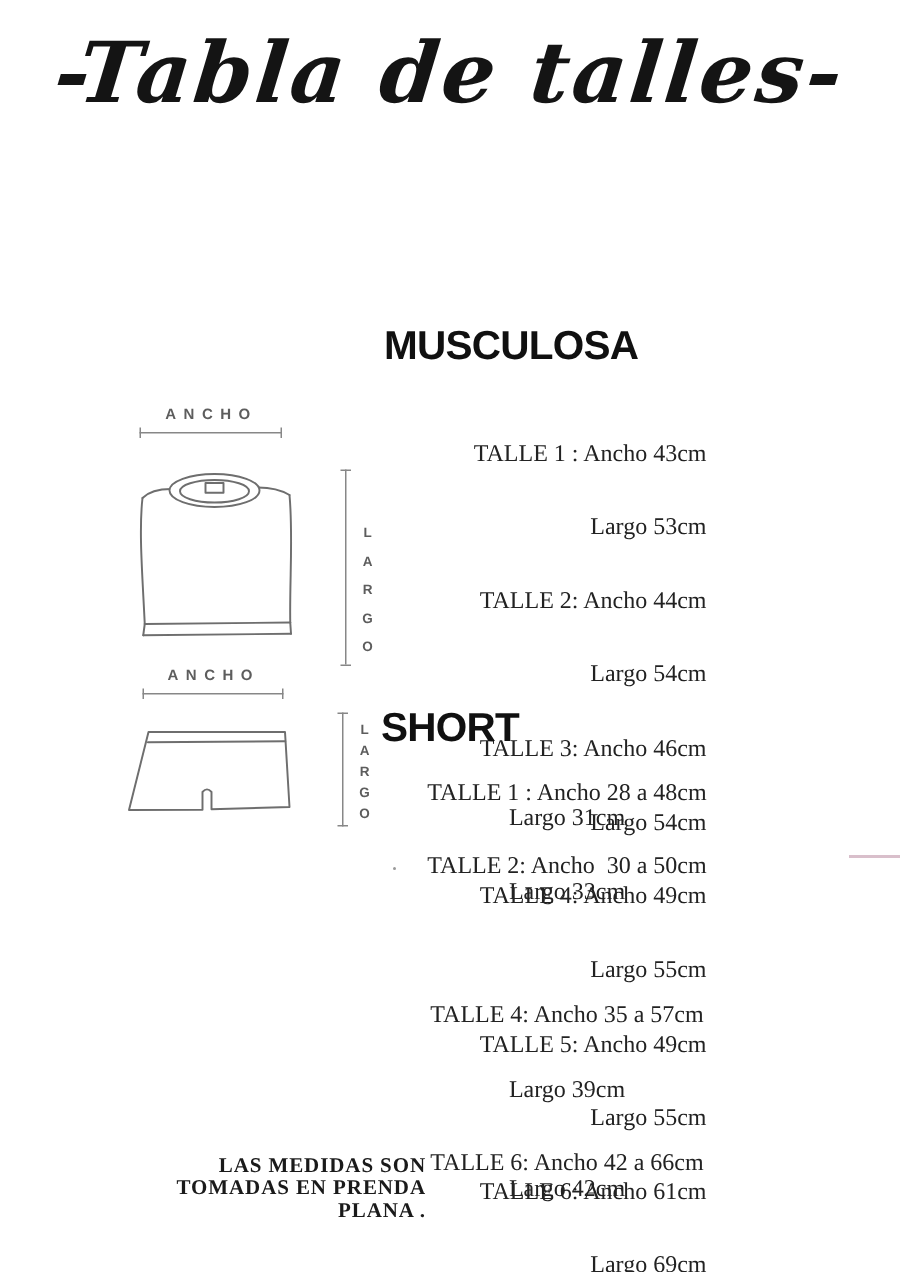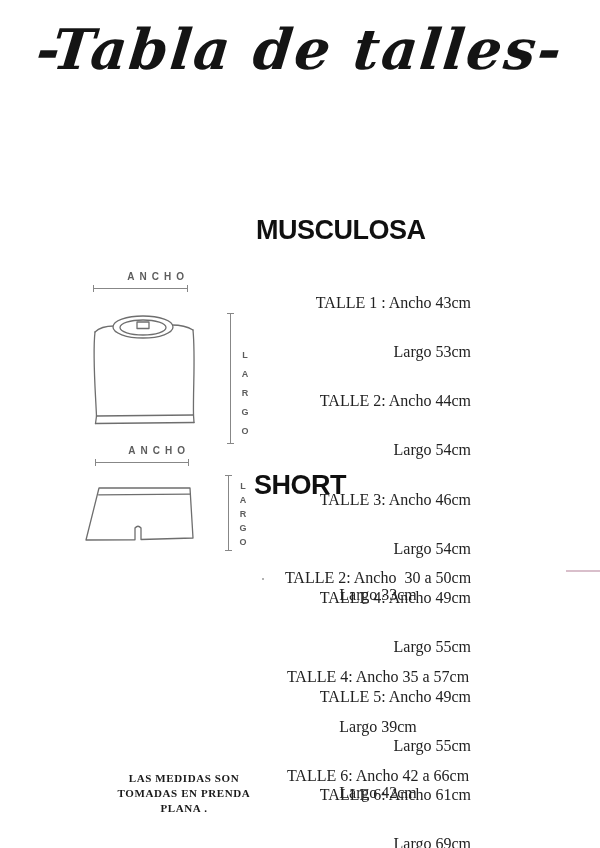--- a/index.html
+++ b/index.html
@@ -39,21 +39,21 @@
     font-size:16px; line-height:17px; color:#222;
   }
   .s-entry div { white-space:pre-wrap; }
   #s-e0{top:520px;} #s-e1{top:569px;} #s-e2{top:619px;}
   #s-e3{top:668px;} #s-e4{top:718px;} #s-e5{top:767px;}
 
   
   .ancho-label {
     position:absolute; font-family:"Liberation Sans", sans-serif;
     font-size:10px; font-weight:700; letter-spacing:5px; color:#5d5d5d;
-    text-align:right;
+    text-align:center;
   }
   #ancho1 { left:93px; top:271px; width:96px; }
   #ancho2 { left:95px; top:445px; width:95px; }
 
   .largo-label {
     position:absolute; font-family:"Liberation Sans", sans-serif;
     font-size:9px; font-weight:700; color:#5d5d5d;
     writing-mode:vertical-rl; text-orientation:upright;
   }
   #largo1 { left:240px; top:350px; letter-spacing:9px; }
@@ -74,22 +74,22 @@
   #largo2-line { left:228px; top:475px; width:1px; height:76px; }
   #largo2-t1 { left:225px; top:475px; width:7px; height:1px; }
   #largo2-t2 { left:225px; top:550px; width:7px; height:1px; }
 
   .sketch { position:absolute; }
   #tank-sketch { left:92px; top:302px; }
   #shorts-sketch { left:84px; top:484px; }
 
   
   .footnote {
-    position:absolute; left:84px; top:771px; width:200px; text-align:center;
-    font-size:11px; font-weight:700; letter-spacing:0.6px;
+    position:absolute; left:84px; top:771px; width:200px; text-align:right;
+    font-size:14px; font-weight:700; letter-spacing:0.6px;
     line-height:14.8px; color:#1a1a1a;
   }
 
   
   .speck { position:absolute; left:262px; top:578px; width:2px; height:2px;
            background:#9a9a9a; border-radius:50%; }
   .accent-line { position:absolute; left:566px; top:570px; width:34px;
                  height:2px; background:#d9bfcb; }
 </style>
 </head>
@@ -160,20 +160,24 @@
     <div>TALLE 4: Ancho 49cm</div>
     <div>Largo 55cm</div>
     <div>TALLE 5: Ancho 49cm</div>
     <div>Largo 55cm</div>
     <div>TALLE 6: Ancho 61cm</div>
     <div>Largo 69cm</div>
   </div>
 
   <div class="sec-heading" id="short-heading">SHORT</div>
 
+  <div class="s-entry" id="s-e0">
+    <div>TALLE 1 : Ancho 28 a 48cm</div>
+    <div>Largo 31cm</div>
+  </div>
   <div class="s-entry" id="s-e1">
     <div>TALLE 2: Ancho  30 a 50cm</div>
     <div>Largo 33cm</div>
   </div>
   <div class="s-entry" id="s-e3">
     <div>TALLE 4: Ancho 35 a 57cm</div>
   </div>
   <div class="s-entry" id="s-e4">
     <div>Largo 39cm</div>
   </div>

